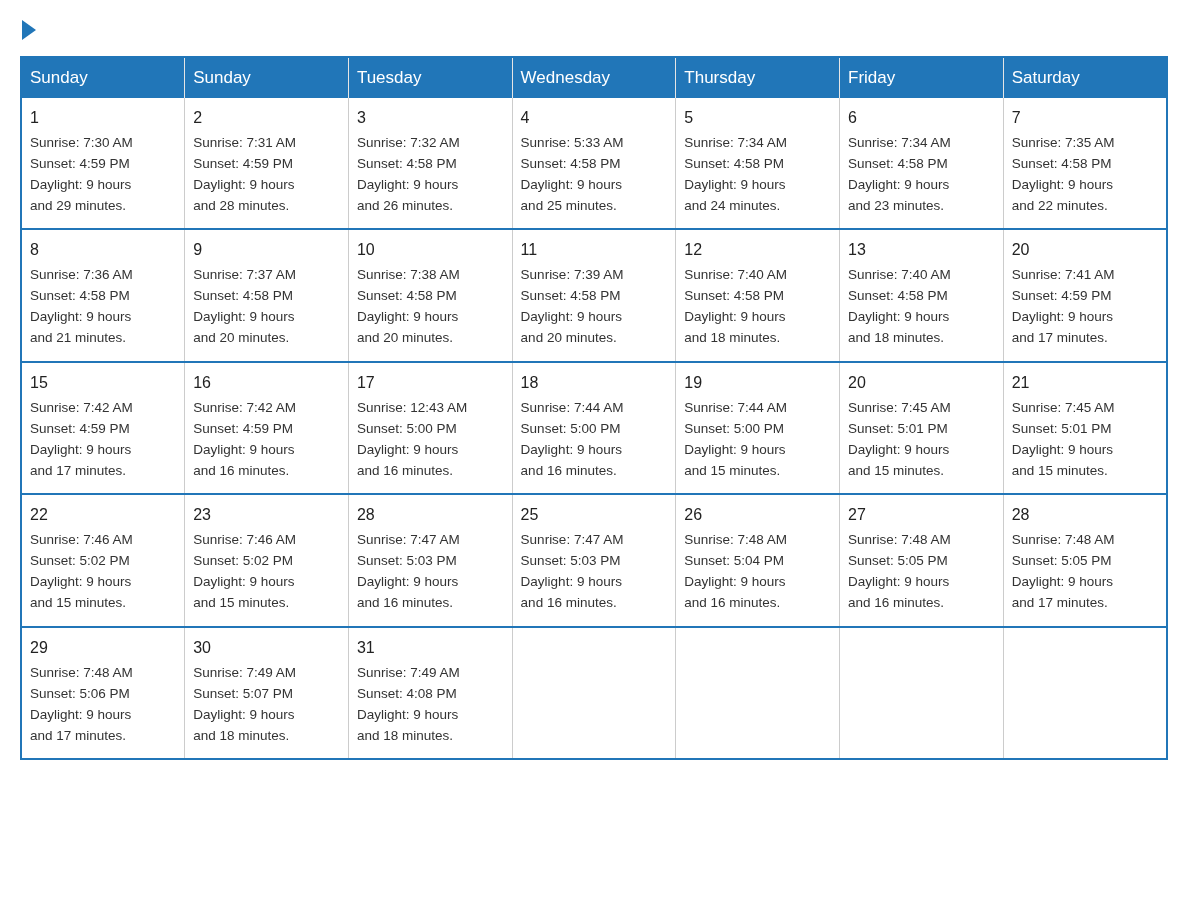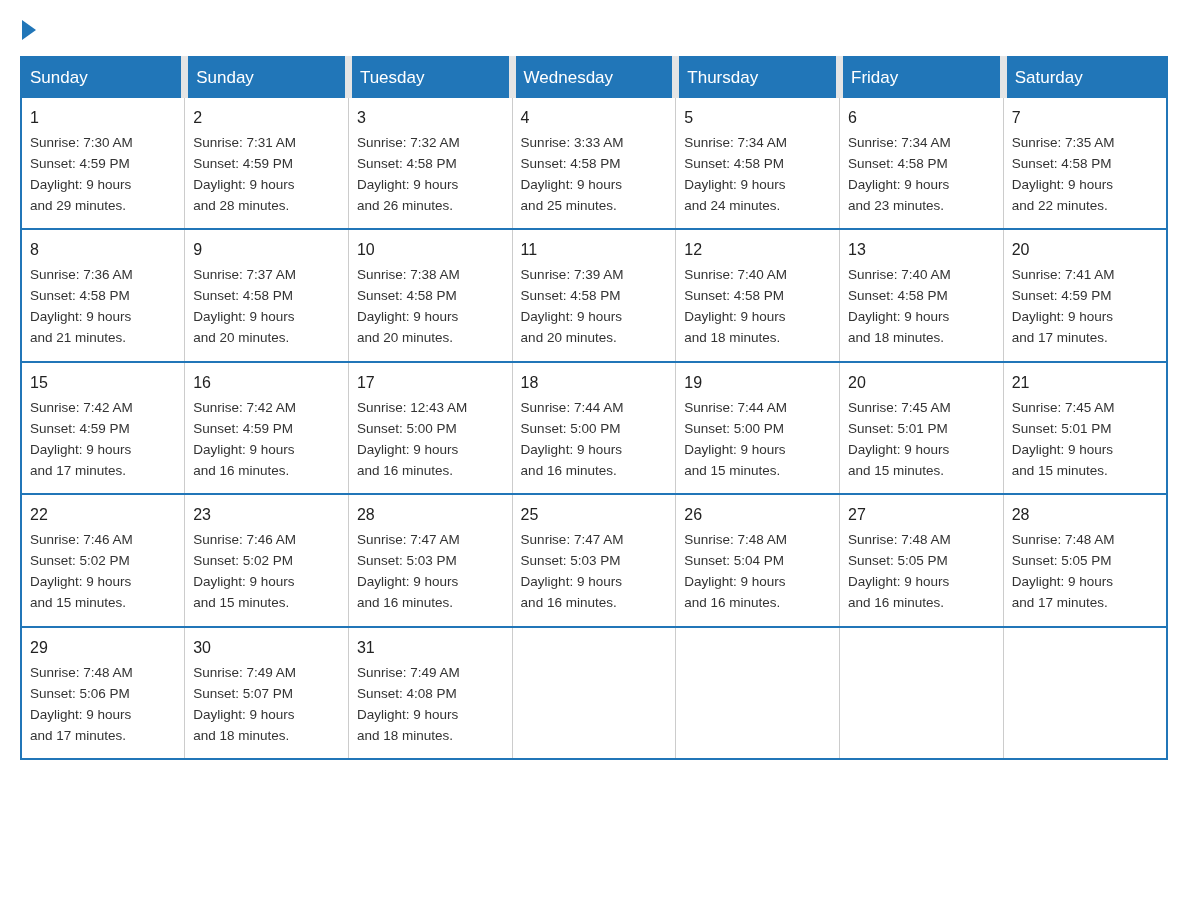--- a/index.html
+++ b/index.html
@@ -63,21 +63,21 @@
     }
     thead tr {
       background-color: #2176b8;
       color: #fff;
     }
     thead th {
       padding: 10px 8px;
       font-size: 17px;
       font-weight: normal;
       text-align: left;
-      border-right: 7px solid #e5e5e5;
+      border-right: 1px solid #e5e5e5;
     }
     thead th:last-child {
       border-right: none;
       margin-top: 18px;
     }
     tbody td {
       vertical-align: top;
       padding: 8px 8px 12px 8px;
       border-right: 1px solid #ccc;
       border-bottom: 2px solid #2176b8;
@@ -153,21 +153,21 @@
         </td>
         <td>
           <span class="day-number">3</span>
           <span class="day-info">Sunrise: 7:32 AM</span><br>
           <span class="day-info">Sunset: 4:58 PM</span><br>
           <span class="day-info">Daylight: 9 hours</span><br>
           <span class="day-info">and 26 minutes.</span>
         </td>
         <td>
           <span class="day-number">4</span>
-          <span class="day-info">Sunrise: 3:33 AM</span><br>
+          <span class="day-info">Sunrise: 5:33 AM</span><br>
           <span class="day-info">Sunset: 4:58 PM</span><br>
           <span class="day-info">Daylight: 9 hours</span><br>
           <span class="day-info">and 25 minutes.</span>
         </td>
         <td>
           <span class="day-number">5</span>
           <span class="day-info">Sunrise: 7:34 AM</span><br>
           <span class="day-info">Sunset: 4:58 PM</span><br>
           <span class="day-info">Daylight: 9 hours</span><br>
           <span class="day-info">and 24 minutes.</span>

